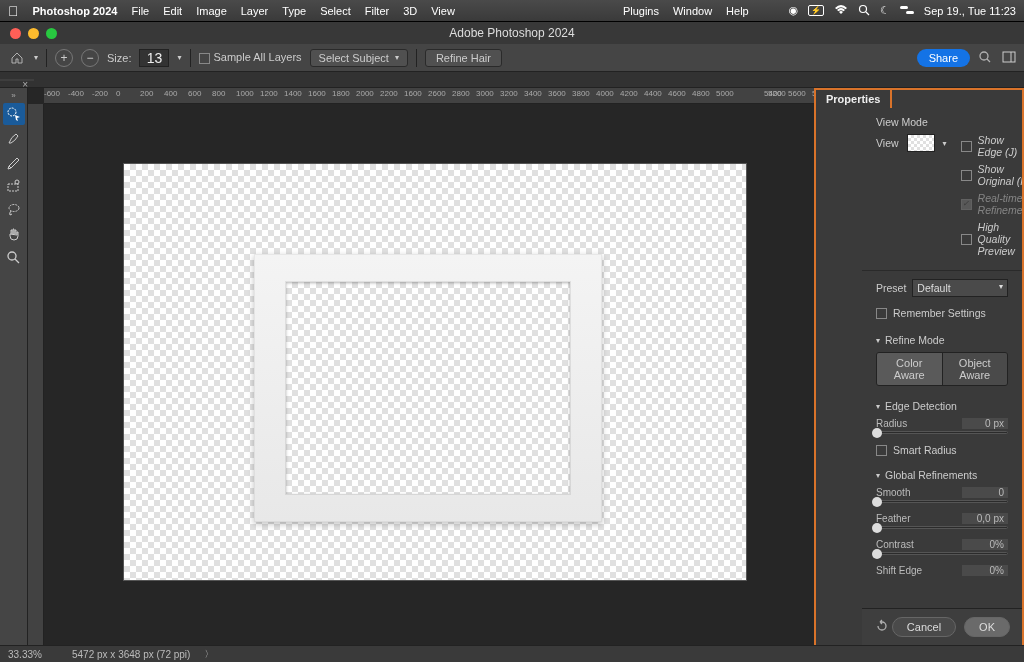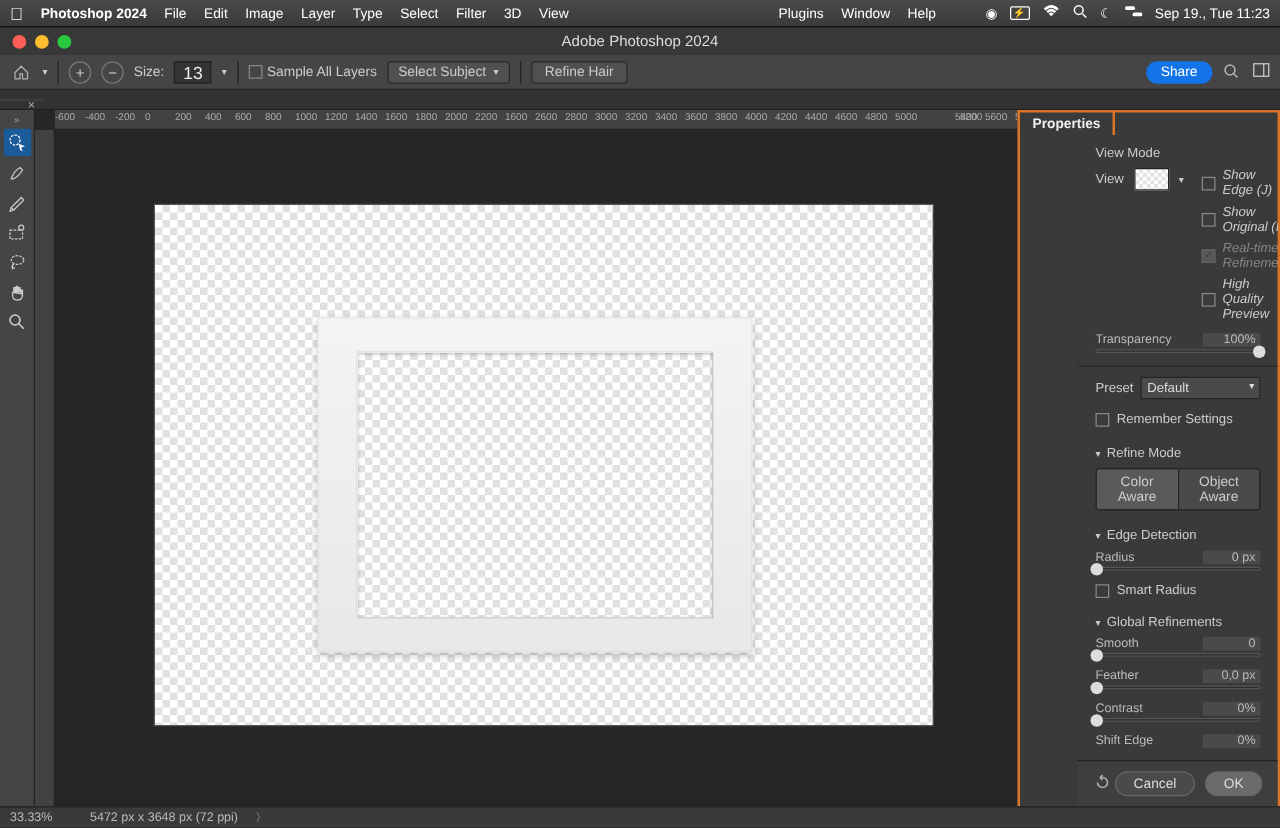--- a/index.html
+++ b/index.html
@@ -330,29 +330,20 @@
           <div class="chk-row" style="opacity:.5;">
               <span class="box on"></span>
               <span>Real-time Refinement</span>
             </div>
           <div class="chk-row">
               <span class="box"></span>
               <span>High Quality Preview</span>
             </div>
         </div>
       </div>
-      <div class="slider-row">
-        <div class="labels">
-            <span>Transparency</span>
-            <span class="valbox">100%</span>
-          </div>
-        <div class="track">
-            <div class="thumb" style="left:100%"></div>
-          </div>
-      </div>
       <hr class="sep">
       <div class="preset-row">
         <span style="font-size:10.5px;">Preset</span>
         <div class="preset-select">
             <span>Default</span>
             <span style="font-size:8px;">▾</span>
           </div>
       </div>
       <div class="chk-row">
           <span class="box"></span>

